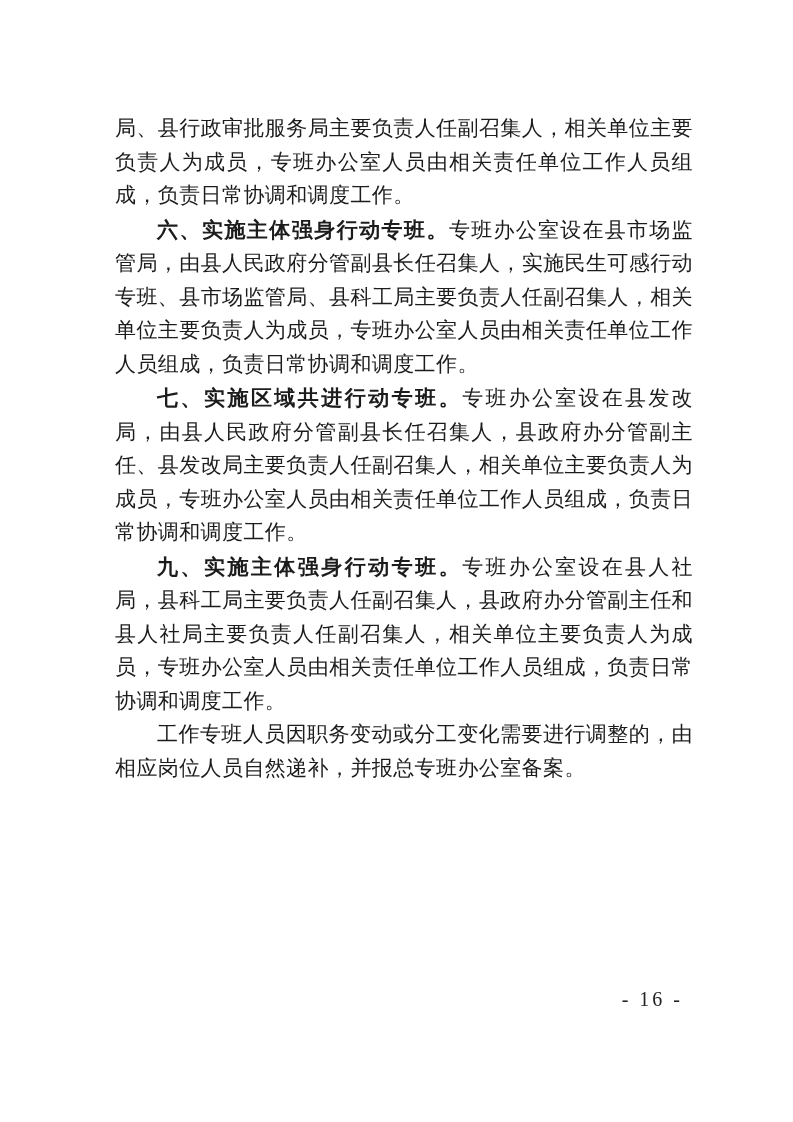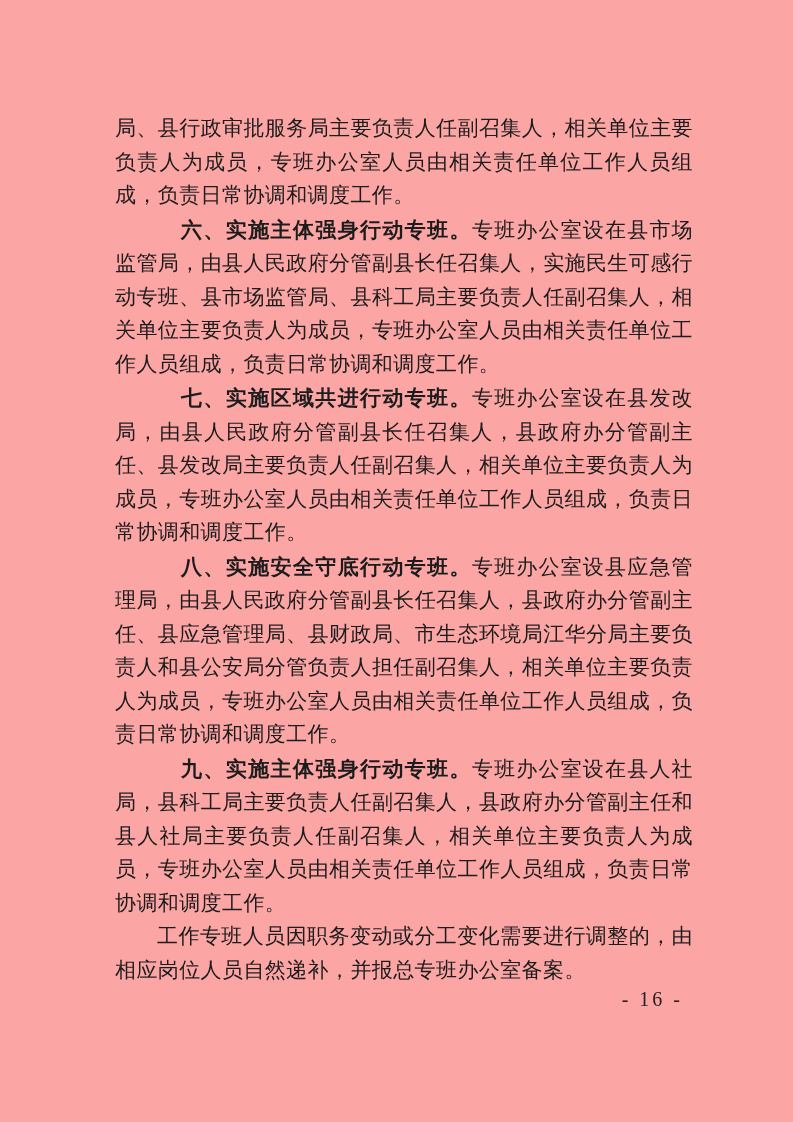--- a/index.html
+++ b/index.html
@@ -5,21 +5,21 @@
   html, body {
     margin: 0;
     padding: 0;
     background: #e8e8e8;
   }
   .page {
     position: relative;
     width: 793px;
     height: 1122px;
     margin: 0 auto;
-    background: #fca5a5;
+    background: #ffffff;
     overflow: hidden;
     font-family: "Liberation Serif", "DejaVu Serif", serif;
     color: #1c1c1c;
   }
   .content {
     position: absolute;
     left: 115px;
     top: 112px;
     width: 578px;
     font-size: 21px;
@@ -32,38 +32,36 @@
     margin: 0;
     padding: 0;
   }
   .content p.indent {
     text-indent: 2em;
   }
   .section-heading {
     font-weight: 700;
     font-family: "Liberation Sans", "DejaVu Sans", sans-serif;
     letter-spacing: 0.6px;
-    margin-left: 24px;
   }
   .page-number {
     position: absolute;
     top: 988px;
     right: 110px;
     font-size: 20px;
     letter-spacing: 3px;
     color: #222222;
     font-family: "Liberation Serif", "DejaVu Serif", serif;
   }
 </style>
 </head>
 <body>
 
 <div class="page">
   <div class="content">
     <p><span>局、县行政审批服务局主要负责人任副召集人，相关单位主要负责人为成员，专班办公室人员由相关责任单位工作人员组成，负责日常协调和调度工作。</span></p>
     <p class="indent"><span class="section-heading">六、实施主体强身行动专班。</span><span>专班办公室设在县市场监管局，由县人民政府分管副县长任召集人，实施民生可感行动专班、县市场监管局、县科工局主要负责人任副召集人，相关单位主要负责人为成员，专班办公室人员由相关责任单位工作人员组成，负责日常协调和调度工作。</span></p>
     <p class="indent"><span class="section-heading">七、实施区域共进行动专班。</span><span>专班办公室设在县发改局，由县人民政府分管副县长任召集人，县政府办分管副主任、县发改局主要负责人任副召集人，相关单位主要负责人为成员，专班办公室人员由相关责任单位工作人员组成，负责日常协调和调度工作。</span></p>
-    <p class="indent"><span class="section-heading">八、实施安全守底行动专班。</span><span>专班办公室设县应急管理局，由县人民政府分管副县长任召集人，县政府办分管副主任、县应急管理局、县财政局、市生态环境局江华分局主要负责人和县公安局分管负责人担任副召集人，相关单位主要负责人为成员，专班办公室人员由相关责任单位工作人员组成，负责日常协调和调度工作。</span></p>
     <p class="indent"><span class="section-heading">九、实施主体强身行动专班。</span><span>专班办公室设在县人社局，县科工局主要负责人任副召集人，县政府办分管副主任和县人社局主要负责人任副召集人，相关单位主要负责人为成员，专班办公室人员由相关责任单位工作人员组成，负责日常协调和调度工作。</span></p>
     <p class="indent"><span>工作专班人员因职务变动或分工变化需要进行调整的，由相应岗位人员自然递补，并报总专班办公室备案。</span></p>
   </div>
   <div class="page-number">- 16 -</div>
 </div>
 
 </body></html>

